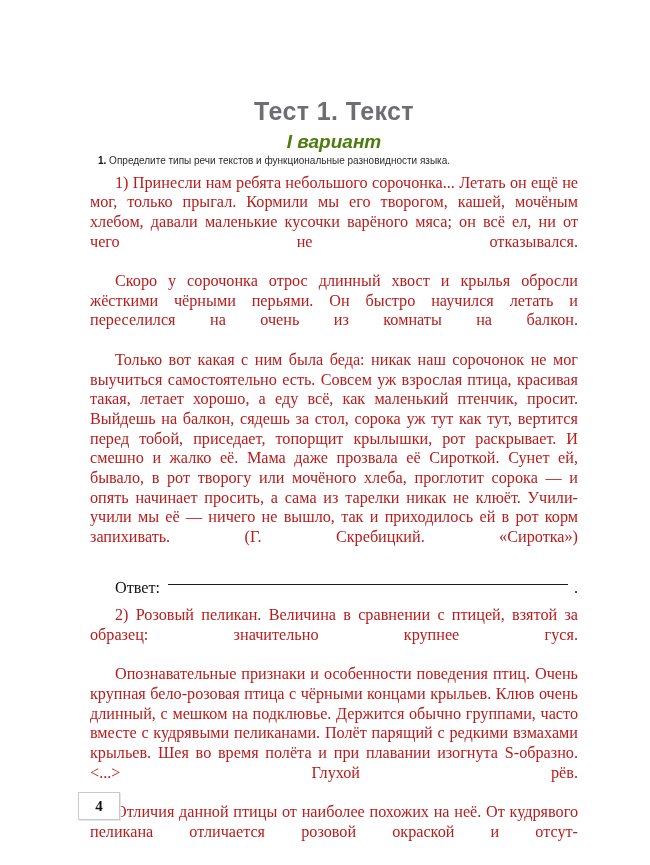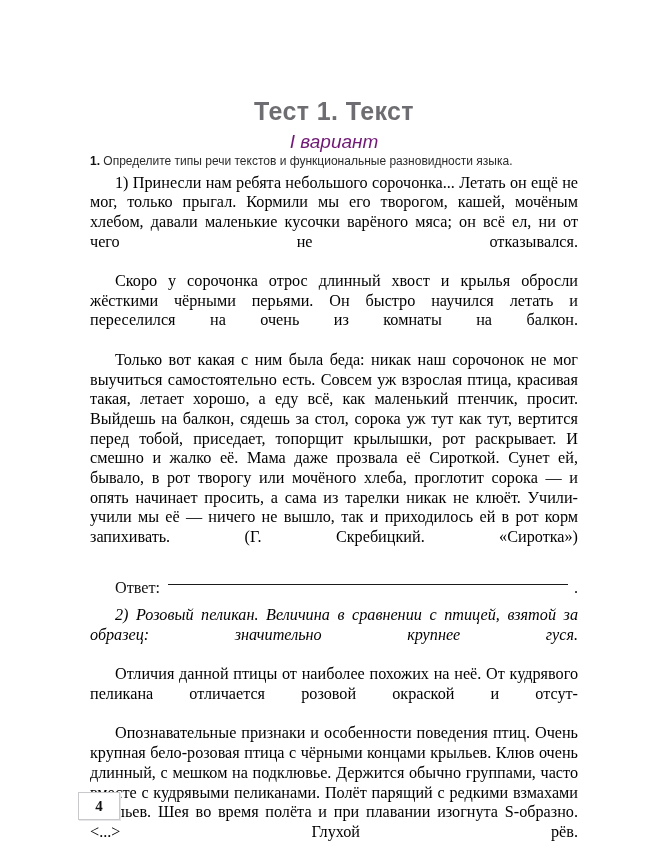--- a/index.html
+++ b/index.html
@@ -37,63 +37,63 @@
     font-weight: bold;
     font-size: 25px;
     line-height: 30px;
     color: #6e6e72;
     letter-spacing: 0.4px;
     margin: 0;
     white-space: pre;
   }
   .doc-subtitle {
     font-family: "Liberation Sans", "DejaVu Sans", sans-serif;
-    font-weight: normal;
+    font-weight: bold;
     font-style: italic;
     font-size: 19px;
     line-height: 24px;
-    color: #701a75;
+    color: #4d7c0f;
     margin: 4px 0 0 0;
   }
 
   
   .content {
     position: absolute;
     left: 90px;
     top: 152px;
     width: 488px;
   }
 
   .task {
     font-family: "Liberation Sans", "DejaVu Sans", sans-serif;
-    font-size: 12px;
+    font-size: 10px;
     line-height: 18.5px;
     color: #2b2b2b;
     text-align: justify;
     text-justify: inter-word;
-    margin: 0 0 3px 0;
+    margin: 0 0 3px 8px;
     text-indent: 0;
   }
   .task .num {
     font-weight: bold;
     color: #111;
   }
 
   p.para {
     font-family: "Liberation Serif", "DejaVu Serif", serif;
     font-size: 16.2px;
     line-height: 19.7px;
     text-align: justify;
     text-justify: inter-word;
     margin: 0;
     text-indent: 25px;
     hyphens: manual;
-    color: #000000;
+    color: #b91c1c;
   }
-  p.para.tight { margin-top: 8px; font-style: italic; }
+  p.para.tight { margin-top: 8px; }
 
   
   p.para::after {
     content: "";
     display: inline-block;
     width: 100%;
   }
 
   
   .answer-row {
@@ -163,22 +163,22 @@
     <p class="para">Скоро у сорочонка отрос длинный хвост и крылья обросли жёсткими чёрными перьями. Он быстро научился летать и переселился на очень из комнаты на балкон.</p>
     <p class="para">Только вот какая с ним была беда: никак наш сорочонок не мог выучиться самостоятельно есть. Совсем уж взрослая птица, красивая такая, летает хорошо, а еду всё, как маленький птенчик, просит. Выйдешь на балкон, сядешь за стол, сорока уж тут как тут, вертится перед тобой, приседает, топорщит крылышки, рот раскрывает. И смешно и жалко её. Мама даже прозвала её Сироткой. Сунет ей, бывало, в рот творогу или мочёного хлеба, проглотит сорока — и опять начинает просить, а сама из тарелки никак не клюёт. Учили-учили мы её — ничего не вышло, так и приходилось ей в рот корм запихивать. (Г. Скребицкий. «Сиротка»)</p>
 
     <div class="answer-row">
       <span class="answer-label">Ответ:</span>
       <span class="answer-rule"></span>
       <span class="answer-dot">.</span>
     </div>
 
     <p class="para tight">2) Розовый пеликан. Величина в сравнении с птицей, взятой за образец: значительно крупнее гуся.</p>
+    <p class="para">Опознавательные признаки и особенности поведения птиц. Очень крупная бело-розовая птица с чёрными концами крыльев. Клюв очень длинный, с мешком на подклювье. Держится обычно группами, часто вместе с кудрявыми пеликанами. Полёт парящий с редкими взмахами крыльев. Шея во время полёта и при плавании изогнута S-образно. &lt;...&gt; Глухой рёв.</p>
     <p class="para">Отличия данной птицы от наиболее похожих на неё. От кудрявого пеликана отличается розовой окраской и отсут-</p>
-    <p class="para">Опознавательные признаки и особенности поведения птиц. Очень крупная бело-розовая птица с чёрными концами крыльев. Клюв очень длинный, с мешком на подклювье. Держится обычно группами, часто вместе с кудрявыми пеликанами. Полёт парящий с редкими взмахами крыльев. Шея во время полёта и при плавании изогнута S-образно. &lt;...&gt; Глухой рёв.</p>
 
   </div>
 
   <div class="footer">
     <div class="page-number-box">
       <span class="page-number">4</span>
     </div>
   </div>
 
 </div>

